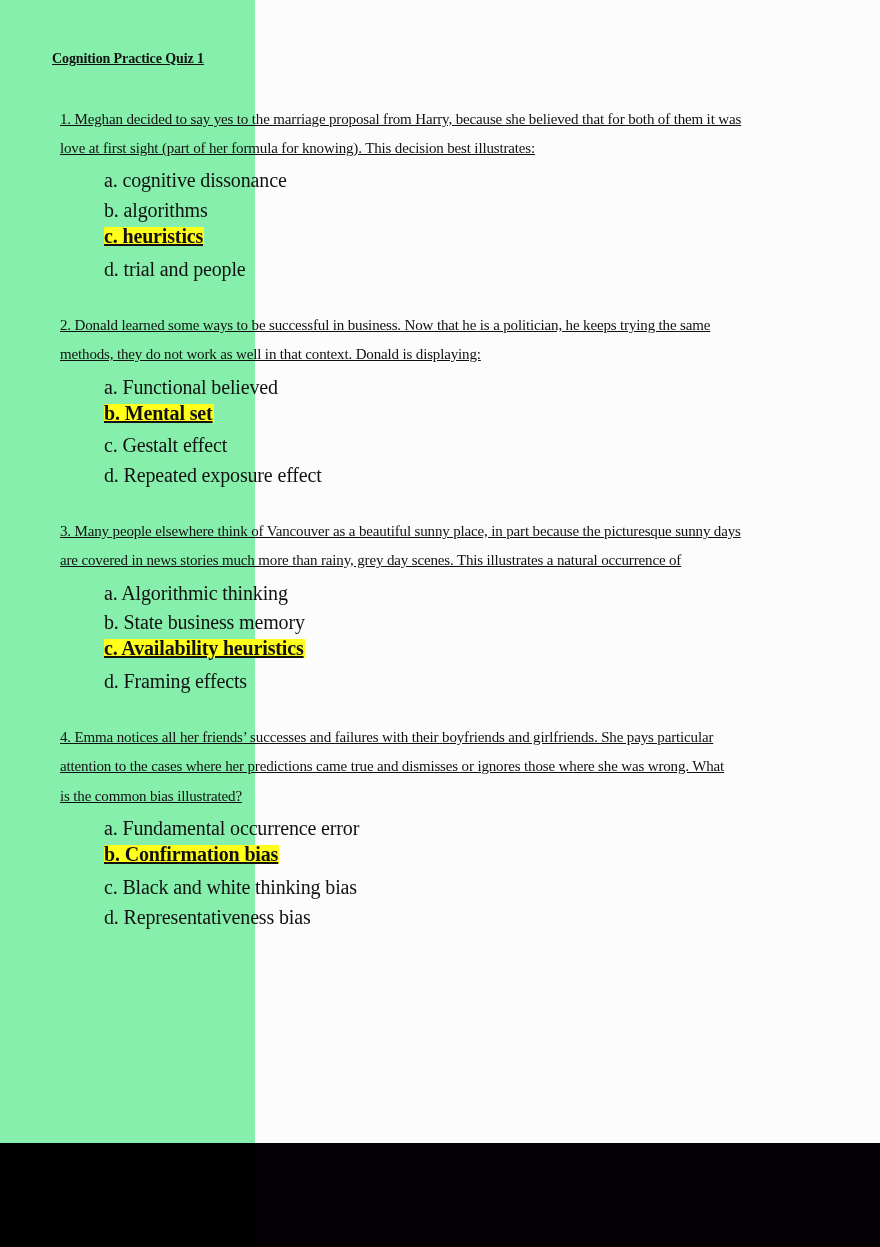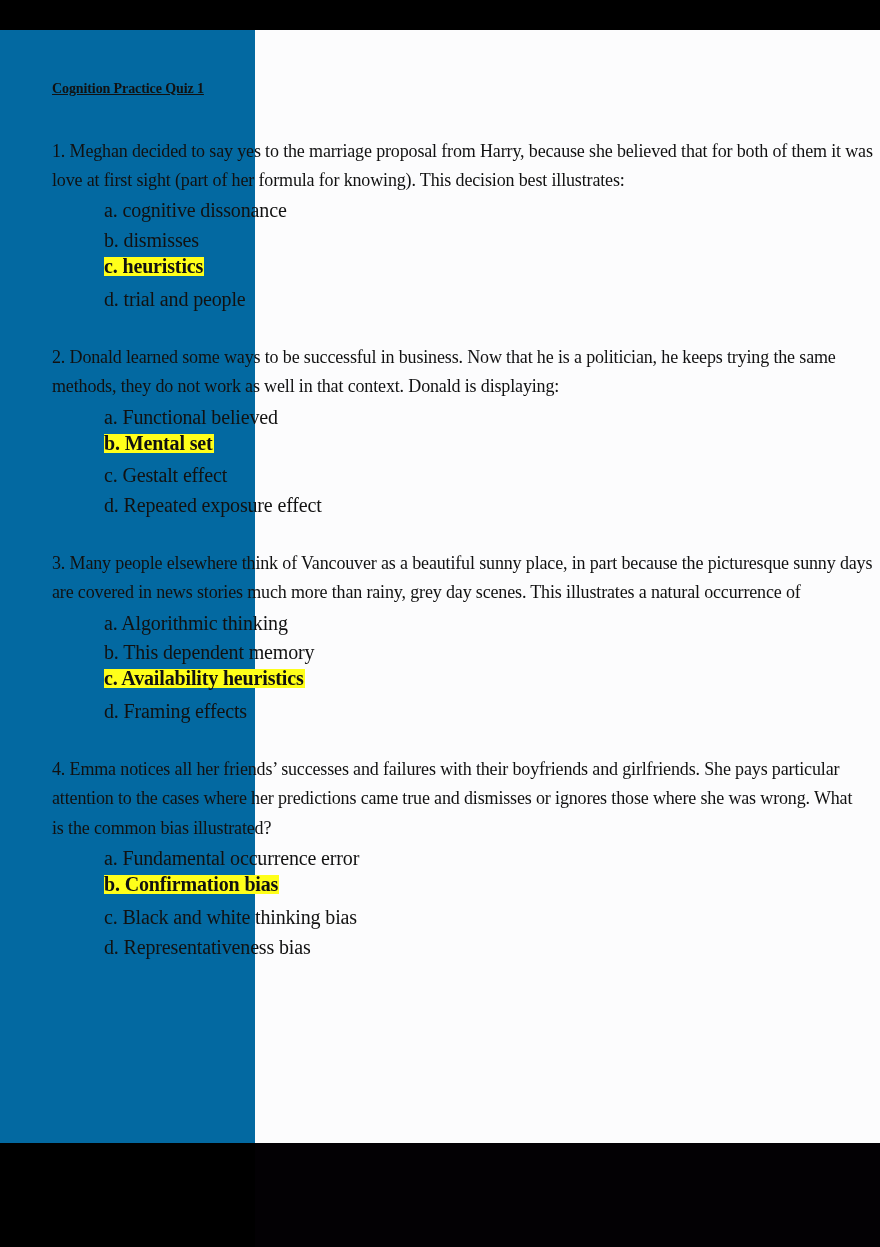--- a/index.html
+++ b/index.html
@@ -9,24 +9,23 @@
       height: 1247px;
       background: #000000;
       overflow: hidden;
     }
     .page {
       position: absolute;
       left: 0;
       top: 0;
       width: 880px;
       height: 1143px;
-      background: #0369a1;
+      background: #86efac;
       font-family: "Liberation Serif", serif;
       color: #111111;
-      margin-top: 30px;
     }
     .page-right-tint {
       position: absolute;
       left: 255px;
       top: 0;
       width: 625px;
       height: 1143px;
       background: #fcfcfd;
     }
     .bottom-bar {
@@ -50,70 +49,72 @@
       left: 52px;
       top: 51px;
       font-size: 14px;
       font-weight: bold;
       text-decoration: underline;
       white-space: nowrap;
       letter-spacing: -0.1px;
     }
     .qline {
       position: absolute;
-      left: 52px;
-      font-size: 18px;
+      left: 60px;
+      font-size: 15px;
       white-space: nowrap;
       letter-spacing: -0.15px;
+      text-decoration: underline;
     }
     .opt {
       position: absolute;
       left: 104px;
       font-size: 20px;
       white-space: nowrap;
       letter-spacing: -0.15px;
     }
     .opt.correct {
       font-weight: bold;
       background: #ffff1a;
       padding: 0 1px 0 0;
       line-height: 19px;
+      text-decoration: underline;
     }
   </style>
 </head>
 <body>
 
 <div class="page">
   <div class="page-right-tint"></div>
 
   <div class="title">Cognition Practice Quiz 1</div>
 
   <div>
     <div class="qline" style="top:111px">1. Meghan decided to say yes to the marriage proposal from Harry, because she believed that for both of them it was</div>
     <div class="qline" style="top:140px">love at first sight (part of her formula for knowing). This decision best illustrates:</div>
     <div class="opt" style="top:169px">a. cognitive dissonance</div>
-    <div class="opt" style="top:199px">b. dismisses</div>
+    <div class="opt" style="top:199px">b. algorithms</div>
     <div class="opt correct" style="top:227px">c. heuristics</div>
     <div class="opt" style="top:258px">d. trial and people</div>
   </div>
 
   <div>
     <div class="qline" style="top:317px">2. Donald learned some ways to be successful in business. Now that he is a politician, he keeps trying the same</div>
     <div class="qline" style="top:346px">methods, they do not work as well in that context. Donald is displaying:</div>
     <div class="opt" style="top:376px">a. Functional believed</div>
     <div class="opt correct" style="top:404px">b. Mental set</div>
     <div class="opt" style="top:434px">c. Gestalt effect</div>
     <div class="opt" style="top:464px">d. Repeated exposure effect</div>
   </div>
 
   <div>
     <div class="qline" style="top:523px">3. Many people elsewhere think of Vancouver as a beautiful sunny place, in part because the picturesque sunny days</div>
     <div class="qline" style="top:552px">are covered in news stories much more than rainy, grey day scenes. This illustrates a natural occurrence of</div>
     <div class="opt" style="top:582px">a. Algorithmic thinking</div>
-    <div class="opt" style="top:611px">b. This dependent memory</div>
+    <div class="opt" style="top:611px">b. State business memory</div>
     <div class="opt correct" style="top:639px">c. Availability heuristics</div>
     <div class="opt" style="top:670px">d. Framing effects</div>
   </div>
 
   <div>
     <div class="qline" style="top:729px">4. Emma notices all her friends’ successes and failures with their boyfriends and girlfriends. She pays particular</div>
     <div class="qline" style="top:758px">attention to the cases where her predictions came true and dismisses or ignores those where she was wrong. What</div>
     <div class="qline" style="top:788px">is the common bias illustrated?</div>
     <div class="opt" style="top:817px">a. Fundamental occurrence error</div>
     <div class="opt correct" style="top:845px">b. Confirmation bias</div>

